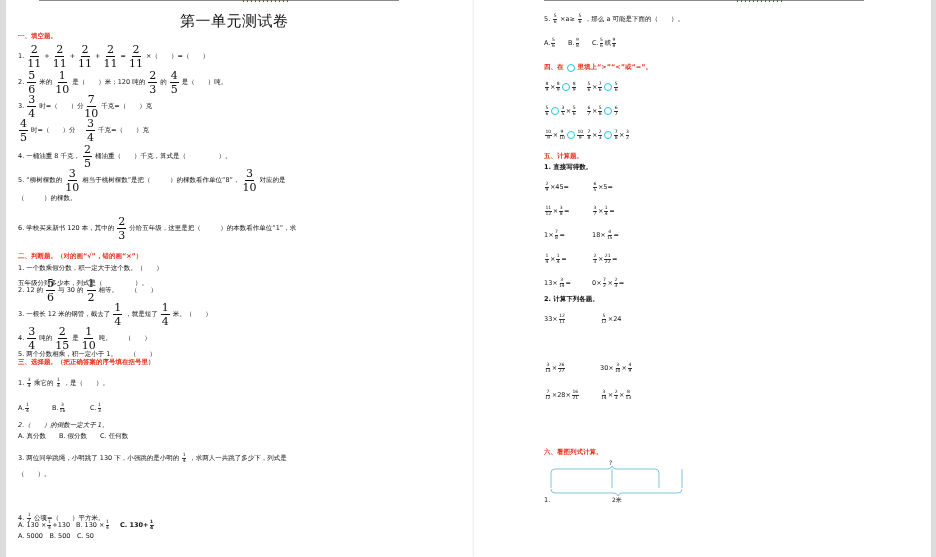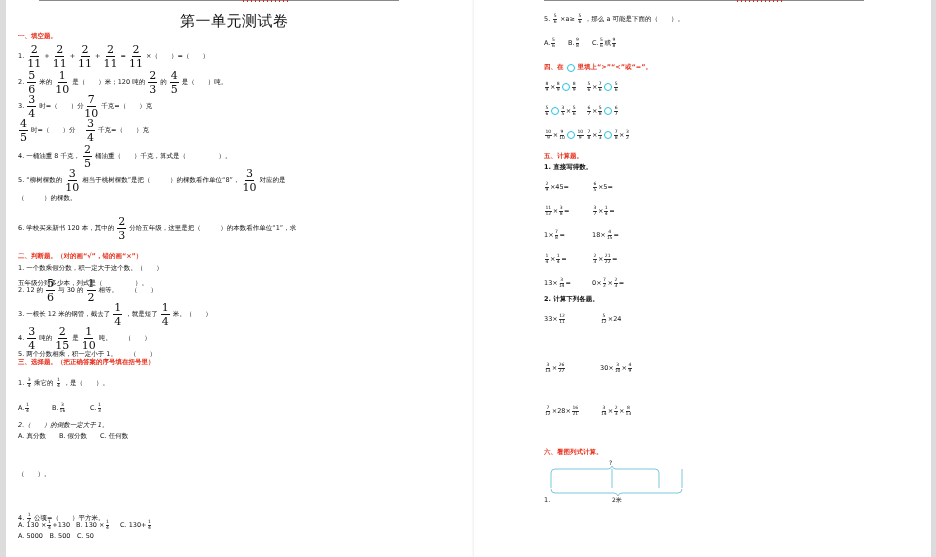--- a/index.html
+++ b/index.html
@@ -245,39 +245,47 @@
             <span class="sfrac">
               <span class="n">1</span>
               <span class="d">3</span>
             </span>
           </span>
       </div>
 
       <div class="line" style="top:389px;font-style:italic;">2.（　　）的倒数一定大于 1。</div>
       <div class="line" style="top:400px;">A. 真分数　　B. 假分数　　C. 任何数</div>
 
+      <div class="line" style="top:421px;">
+        <span>3. 两位同学跳绳，小明跳了 130 下，小强跳的是小明的</span>
+        <span class="sfrac">
+            <span class="n">1</span>
+            <span class="d">4</span>
+          </span>
+        <span>，求两人一共跳了多少下，列式是</span>
+      </div>
       <div class="line" style="top:438px;">（　　）。</div>
 
       <div class="line" style="top:456px; gap:0;margin-top:32px;">
         <span style="width:58px;display:inline-flex;align-items:center;">
             <span>A. 130 ×</span>
             <span class="sfrac">
               <span class="n">1</span>
               <span class="d">4</span>
             </span>
             <span>+130</span>
           </span>
         <span style="width:44px;display:inline-flex;align-items:center;">
             <span>B. 130 ×</span>
             <span class="sfrac">
               <span class="n">1</span>
               <span class="d">4</span>
             </span>
           </span>
-        <span style="display:inline-flex;align-items:center;">
+        <span style="display:inline-flex;align-items:center;font-weight:bold;">
             <span>C. 130+</span>
             <span class="sfrac">
               <span class="n">1</span>
               <span class="d">4</span>
             </span>
           </span>
       </div>
 
       <div class="line" style="top:481px;">
         <span>4.</span>
@@ -519,21 +527,21 @@
               <span class="d">27</span>
             </span></span>
         <span style="display:inline-flex;align-items:center;">30×<span class="sfrac">
               <span class="n">3</span>
               <span class="d">10</span>
             </span>×<span class="sfrac">
               <span class="n">4</span>
               <span class="d">9</span>
             </span></span>
       </div>
-      <div class="line" style="top:392px; gap:0;">
+      <div class="line" style="top:376px; gap:0;">
         <span style="width:56px;display:inline-flex;align-items:center;"><span class="sfrac">
               <span class="n">7</span>
               <span class="d">12</span>
             </span>×28×<span class="sfrac">
               <span class="n">16</span>
               <span class="d">21</span>
             </span></span>
         <span style="display:inline-flex;align-items:center;"><span class="sfrac">
               <span class="n">3</span>
               <span class="d">14</span>

